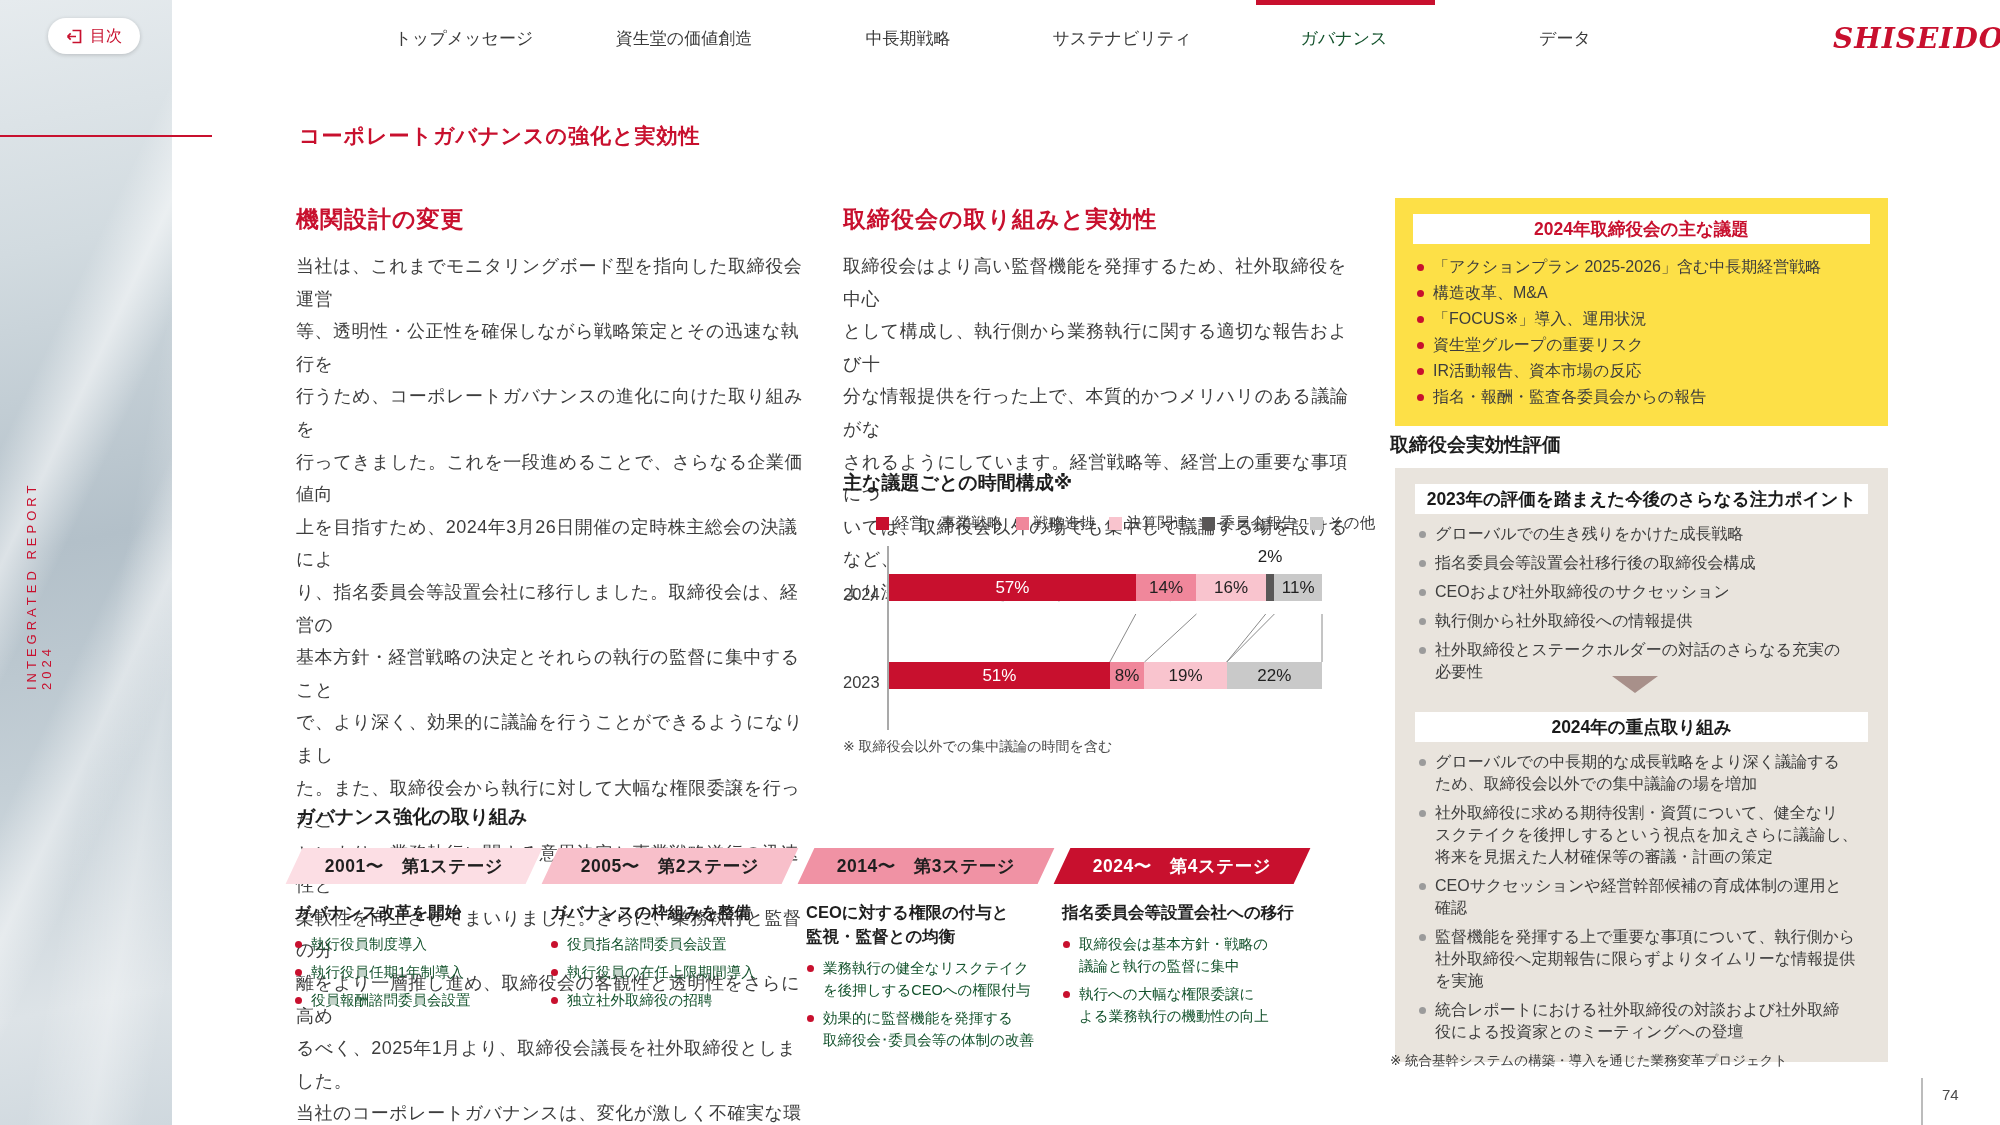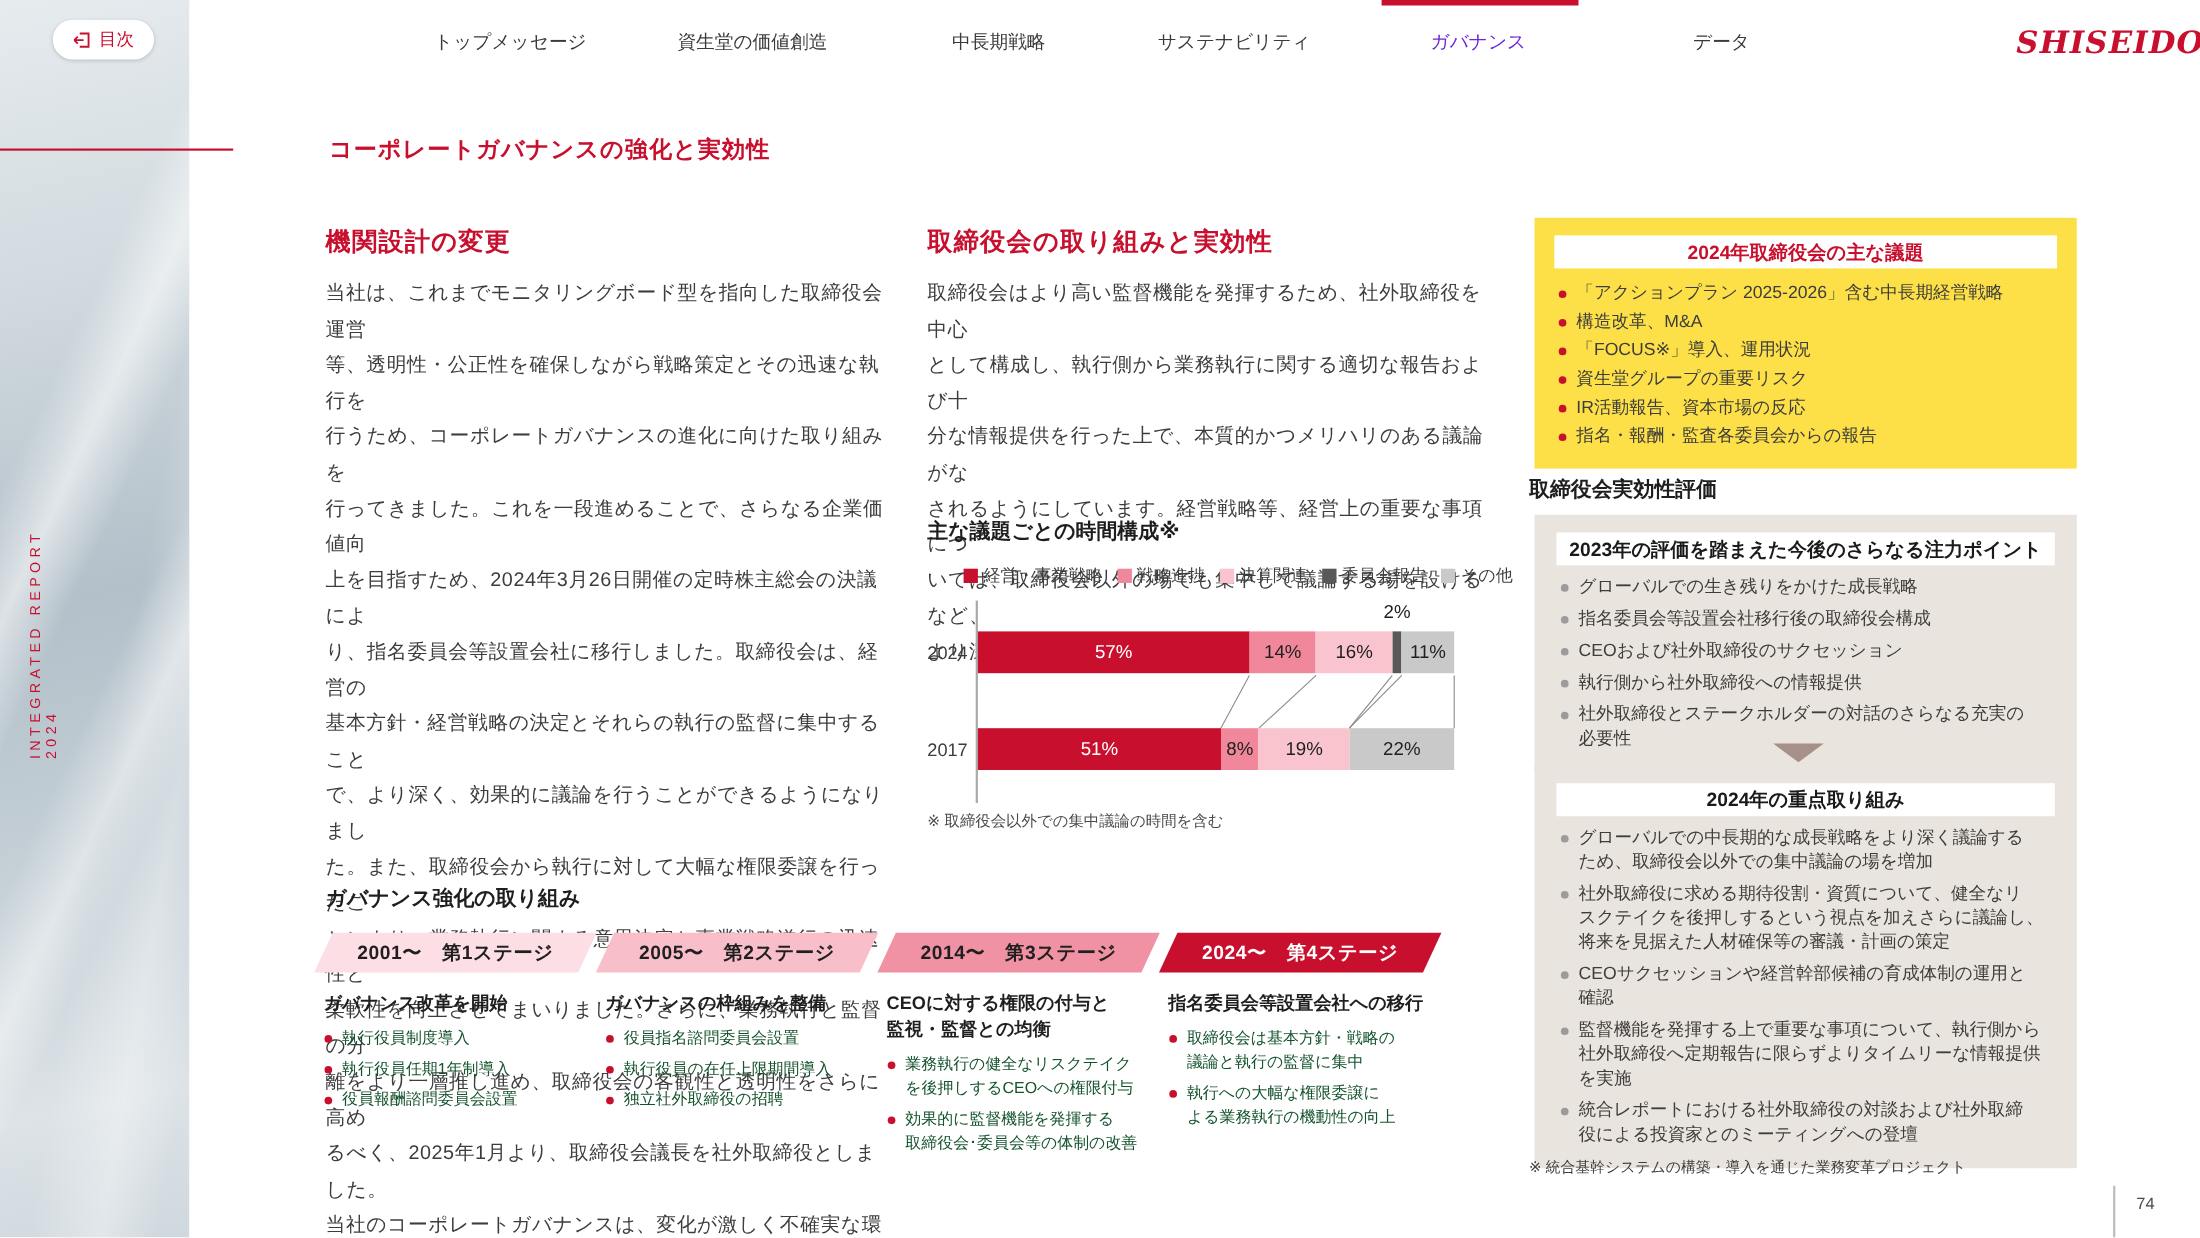--- a/index.html
+++ b/index.html
@@ -16,21 +16,21 @@
   .vertical-title { position:absolute; left:24px; top:455px; height:235px; writing-mode:vertical-rl; transform:rotate(180deg);
     color:#c8102e; font-size:13px; letter-spacing:4px; font-weight:500; }
 
   
   .toc-button { position:absolute; left:48px; top:18px; height:36px; padding:0 18px; background:#fff; border:none;
     border-radius:18px; box-shadow:0 1px 4px rgba(0,0,0,.18); display:flex; align-items:center; gap:7px; cursor:pointer; }
   .toc-button span.lbl { color:#c8102e; font-size:16px; font-weight:500; }
 
   
   .nav-item { position:absolute; top:27px; transform:translateX(-50%); font-size:17px; color:#3a3a3a; text-decoration:none; cursor:pointer; }
-  .nav-item.active { color:#6d28d9; }
+  .nav-item.active { color:#14532d; }
   .active-bar { position:absolute; left:1256px; top:0; width:179px; height:5px; background:#c8102e; }
   .logo { position:absolute; left:1833px; top:22px; width:160px; color:#c8102e; font-family:"DejaVu Serif","Liberation Serif",serif;
     font-style:italic; font-weight:bold; font-size:28px; letter-spacing:1px; }
 
   
   .title-rule { position:absolute; left:0; top:135px; width:212px; height:2px; background:#c8102e; }
   .page-title { position:absolute; left:299px; top:122px; font-size:21px; font-weight:bold; color:#c8102e; letter-spacing:1px; }
 
   h2.sec { position:absolute; font-size:23px; font-weight:bold; color:#c8102e; letter-spacing:1px; }
   .body-text { position:absolute; font-size:18px; line-height:32.6px; color:#3d3d3d; letter-spacing:.5px; }
@@ -49,21 +49,21 @@
   .stage-list li .dot { position:absolute; left:1px; top:8px; width:7px; height:7px; border-radius:50%; background:#c8102e; }
 
   
   .chart-title { position:absolute; left:843px; top:470px; font-size:19px; font-weight:bold; color:#1e1e1e; }
   .legend { position:absolute; left:876px; top:513px; display:flex; gap:13px; align-items:center; }
   .legend-item { display:flex; align-items:center; gap:5px; font-size:15.5px; color:#3d3d3d; }
   .legend-item .sw { width:13px; height:13px; display:inline-block; }
   .chart { position:absolute; left:843px; top:540px; width:500px; height:200px; }
   .chart .axis { position:absolute; left:44px; top:6px; width:2px; height:184px; background:#a9a9a9; }
   .bar-row { position:absolute; left:46px; width:433px; height:40px; }
-  .bar-seg { position:absolute; top:0; height:38px; display:flex; align-items:center; justify-content:center; font-size:17px; }
+  .bar-seg { position:absolute; top:0; height:27px; display:flex; align-items:center; justify-content:center; font-size:17px; }
   .year-label { position:absolute; left:0; width:38px; height:40px; line-height:40px; font-size:16.5px; color:#3c3c3c; }
   .outside-label { position:absolute; transform:translateX(-50%); font-size:17px; color:#1e1e1e; }
   .chart-note { position:absolute; left:843px; top:738px; font-size:14px; color:#4a4a4a; }
 
   
   .info-box { position:absolute; left:1395px; width:493px; }
   .box-title { background:#fff; height:30px; line-height:30px; text-align:center; font-size:17.5px; font-weight:bold; }
   .box-list { list-style:none; margin-top:12px; padding:0 2px; }
   .box-list li { position:relative; padding-left:18px; font-size:16px; line-height:22px; color:#3d3d3d; }
   .pink-box { background:#fde047; padding:16px 18px 14px; }
@@ -170,21 +170,21 @@
     <div class="axis"></div>
   <div class="year-label" style="top: 34px;">2024</div>
       <div class="outside-label" style="left: 427.04px; top: 7px;">2%</div>
       <div class="bar-row" style="top: 34px;">
         <div class="bar-seg" style="left: 0px; width: 246.81px; background: rgb(200, 16, 46); color: rgb(255, 255, 255);">57%</div>
         <div class="bar-seg" style="left: 246.81px; width: 60.62px; background: rgb(240, 135, 155); color: rgb(31, 31, 31);">14%</div>
         <div class="bar-seg" style="left: 307.43px; width: 69.28px; background: rgb(249, 196, 206); color: rgb(31, 31, 31);">16%</div>
         <div class="bar-seg" style="left: 376.71px; width: 8.66px; background: rgb(89, 87, 87);"></div>
         <div class="bar-seg" style="left: 385.37px; width: 47.63px; background: rgb(201, 201, 201); color: rgb(31, 31, 31);">11%</div>
       </div>
-      <div class="year-label" style="top: 122px;">2017</div>
+      <div class="year-label" style="top: 122px;">2023</div>
       <div class="bar-row" style="top: 122px;">
         <div class="bar-seg" style="left: 0px; width: 220.83px; background: rgb(200, 16, 46); color: rgb(255, 255, 255);">51%</div>
         <div class="bar-seg" style="left: 220.83px; width: 34.64px; background: rgb(240, 135, 155); color: rgb(31, 31, 31);">8%</div>
         <div class="bar-seg" style="left: 255.47px; width: 82.27px; background: rgb(249, 196, 206); color: rgb(31, 31, 31);">19%</div>
         <div class="bar-seg" style="left: 337.74px; width: 95.26px; background: rgb(201, 201, 201); color: rgb(31, 31, 31);">22%</div>
       </div>
       <svg width="433" height="48" style="position: absolute; left: 46px; top: 74px; overflow: visible;">
         <line x1="246.80999999999997" y1="0" x2="220.83" y2="48" stroke="#8a8a8a" stroke-width="1"></line>
         <line x1="307.43" y1="0" x2="255.47" y2="48" stroke="#8a8a8a" stroke-width="1"></line>
         <line x1="376.71" y1="0" x2="337.74" y2="48" stroke="#8a8a8a" stroke-width="1"></line>

